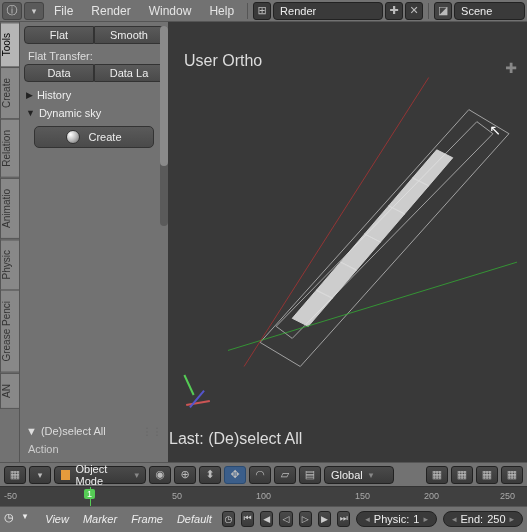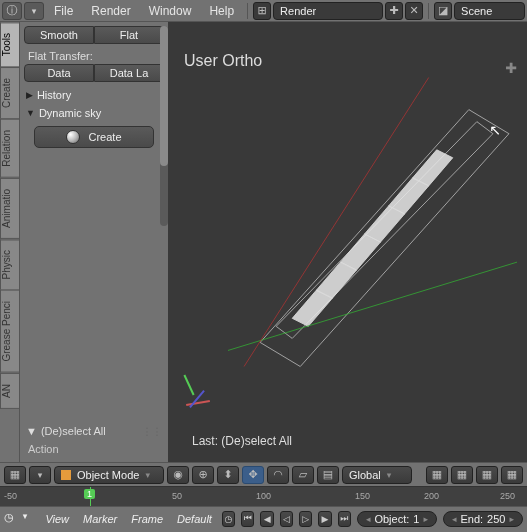--- a/index.html
+++ b/index.html
@@ -43,21 +43,21 @@
 
 
 .viewport { flex: 1; background: #393939; position: relative; overflow: hidden; }
 .grid-label { position: absolute; top: 30px; left: 16px; color: #ddd; font-size: 16px; }
 .cursor-arrow { position:absolute; top:100px; right:26px; color:#fff; font-size:14px; pointer-events:none; }
 .plus-gizmo { position:absolute; top:38px; right:10px; color:#888; font-size:14px; }
 .axis-widget { position:absolute; left:10px; bottom:42px; width:50px; height:50px; }
 .axis-widget .y { position:absolute; width:2px; height:22px; background:#5c5; left:10px; top:4px; transform:rotate(-25deg); }
 .axis-widget .x { position:absolute; width:24px; height:2px; background:#c55; left:8px; top:32px; transform:rotate(-10deg); }
 .axis-widget .z { position:absolute; width:2px; height:22px; background:#55c; left:18px; top:18px; transform:rotate(40deg); }
-.last-text { position:absolute; bottom:14px; left:24px; color:#ddd; font-size:12px; }
+.last-text { position:absolute; bottom:14px; left:1px; color:#ddd; font-size:16px; }
 
 
 .wire-text { position:absolute; left:60px; top:40px; right:10px; bottom:80px; }
 .wire-text svg { width:100%; height:100%; }
 
 
 .view-bar { height: 24px; background: #727272; border-top:1px solid #555; display:flex; align-items:center; padding:0 4px; gap:3px; }
 .view-bar .dd { height:18px; background:linear-gradient(#4a4a4a,#3a3a3a); border:1px solid #222; border-radius:4px; display:flex; align-items:center; padding:0 6px; color:#eee; font-size:11px; gap:6px; cursor:pointer; }
 .view-bar .ib { width:22px; height:18px; background:linear-gradient(#4a4a4a,#3a3a3a); border:1px solid #222; border-radius:3px; display:flex; align-items:center; justify-content:center; cursor:pointer; font-size:11px; color:#bbb; }
 .view-bar .ib.on { background:#3b5e8a; border-color:#2a4a70; }
@@ -108,22 +108,22 @@
     <div class="vtab">Relation</div>
     <div class="vtab">Animatio</div>
     <div class="vtab">Physic</div>
     <div class="vtab">Grease Penci</div>
     <div class="vtab">AN</div>
   </div>
 
   <div class="tool-panel">
     <div class="scroll-area">
       <div class="row">
+        <div class="btn">Flat</div>
         <div class="btn">Smooth</div>
-        <div class="btn">Flat</div>
       </div>
       <div class="label-row">Flat Transfer:</div>
       <div class="row">
         <div class="btn">Data</div>
         <div class="btn">Data La</div>
       </div>
       <div class="hdr">
         <span class="tri">▶</span>
         <span>History</span>
       </div>
@@ -180,21 +180,21 @@
         <div class="x"></div>
         <div class="z"></div>
     </div>
     <div class="last-text">Last: (De)select All</div>
   </div>
 </div>
 
 <div class="view-bar">
   <div class="ib">▦</div>
   <div class="ib" style="font-size:9px">▾</div>
-  <div class="dd" style="width:110px">
+  <div class="dd" style="width:92px">
     <span class="cube"></span>
     <span>Object Mode</span>
     <span style="font-size:9px;color:#888">▾</span>
   </div>
   <div class="ib">◉</div>
   <div class="ib">⊕</div>
   <div class="ib">⬍</div>
   <div class="ib on">✥</div>
   <div class="ib">◠</div>
   <div class="ib">▱</div>
@@ -232,21 +232,21 @@
   <span class="menu">Default</span>
   <div class="pb">◷</div>
   <div class="pb">⏮</div>
   <div class="pb">◀</div>
   <div class="pb">◁</div>
   <div class="pb">▷</div>
   <div class="pb">▶</div>
   <div class="pb">⏭</div>
   <div class="num">
     <span class="arr">◂</span>
-    <span>Object:</span>
+    <span>Physic:</span>
     <span>1</span>
     <span class="arr">▸</span>
   </div>
   <div class="num">
     <span class="arr">◂</span>
     <span>End:</span>
     <span>250</span>
     <span class="arr">▸</span>
   </div>
 </div>

